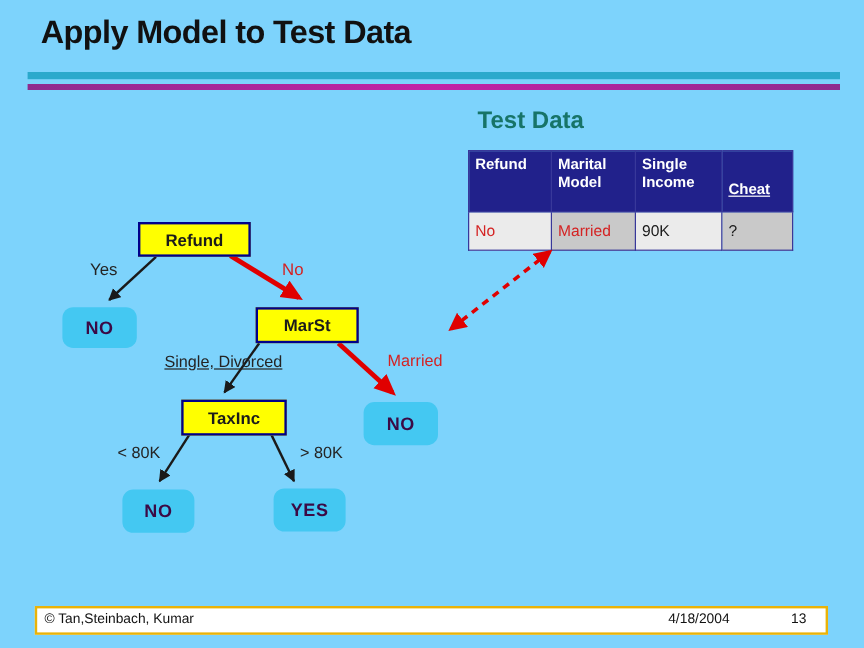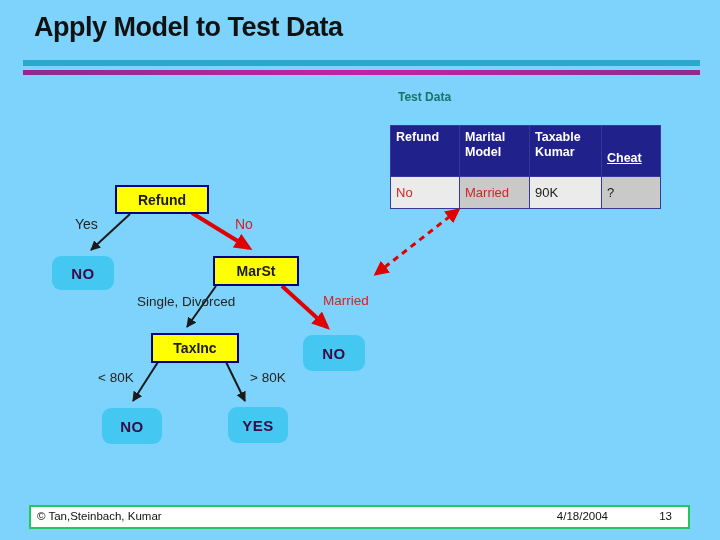--- a/index.html
+++ b/index.html
@@ -11,21 +11,21 @@
   .title{
     position:absolute; left:34px; top:12px; margin:0;
     font-size:27px; font-weight:bold; color:var(--title-text,#111);
     letter-spacing:-0.5px;
   }
   .rule-teal{position:absolute; left:23px; top:60px; width:677px; height:6px;
     background:var(--rule-teal,#2BA9CC);}
   .rule-magenta{position:absolute; left:23px; top:70px; width:677px; height:5px;
     background:linear-gradient(to right,#8E2B8E,var(--rule-magenta,#C322A6),#8E2B8E);}
   .section-label{
-    position:absolute; left:398px; top:90px; font-size:12px; font-weight:bold;
+    position:absolute; left:398px; top:90px; font-size:20px; font-weight:bold;
     color:var(--section-label,#177468);
   }
   
   .test-table{position:absolute; left:390px; top:125px; border-collapse:collapse;
     font-size:13px;}
   .test-table th,.test-table td{border:1px solid #38389A; text-align:left;}
   .test-table th{
     background:var(--table-header-bg,#21218B); color:var(--table-header-text,#fff);
     font-size:12.5px; line-height:1.18; font-weight:bold;
     vertical-align:top; padding:4px 3px 2px 5px; height:36px;
@@ -40,21 +40,21 @@
     font-weight:bold;}
   .node-yellow{background:var(--node-yellow,#FF0); border:2px solid var(--node-border,#00008B);
     font-size:14px; color:#1b1b1b;}
   .node-cyan{background:var(--node-cyan,#44C8F2); border-radius:9px; font-size:15px;
     color:var(--leaf-text,#3B0A45); letter-spacing:0.5px;}
   .edge-label{position:absolute; font-size:13.5px; color:#242424;}
   .edge-label.red{color:var(--value-red,#D42323);}
   .arrows{position:absolute; left:0; top:0; width:720px; height:540px; pointer-events:none;}
   
   .footer{position:absolute; left:29px; top:505px; width:657px; height:20px;
-    border:2px solid #22c55e; background:#fff; font-size:11.5px; color:#111;}
+    border:2px solid #eab308; background:#fff; font-size:11.5px; color:#111;}
   .footer span{position:absolute; top:3px; white-space:nowrap;}
   .footer .f-left{left:6px;}
   .footer .f-center{left:216px;}
   .footer .f-date{right:80px;}
   .footer .f-page{right:16px;}
 </style>
 </head>
 <body>
 
 <div class="slide">
@@ -63,21 +63,21 @@
   <div class="rule-teal"></div>
   <div class="rule-magenta"></div>
 
   <div class="section-label">Test Data</div>
 
   <table class="test-table">
     <tbody>
         <tr>
       <th style="width:60px">Refund</th>
       <th style="width:61px">Marital Model</th>
-      <th style="width:63px">Taxable Kumar</th>
+      <th style="width:63px">Single Income</th>
       <th style="width:50px" class="low">Cheat</th>
     </tr>
     <tr>
       <td class="cell-light red-text">No</td>
       <td class="cell-dark red-text">Married</td>
       <td class="cell-light">90K</td>
       <td class="cell-dark">?</td>
     </tr>
   </tbody>
     </table>
@@ -109,21 +109,21 @@
   <div class="node node-yellow" style="left:115px; top:185px; width:90px; height:25px;">Refund</div>
   <div class="node node-cyan" style="left:52px; top:256px; width:62px; height:34px;">NO</div>
   <div class="node node-yellow" style="left:213px; top:256px; width:82px; height:26px;">MarSt</div>
   <div class="node node-yellow" style="left:151px; top:333px; width:84px; height:26px;">TaxInc</div>
   <div class="node node-cyan" style="left:303px; top:335px; width:62px; height:36px;">NO</div>
   <div class="node node-cyan" style="left:102px; top:408px; width:60px; height:36px;">NO</div>
   <div class="node node-cyan" style="left:228px; top:407px; width:60px; height:36px;">YES</div>
 
   <div class="edge-label" style="left:75px; top:216px; font-size:14px;">Yes</div>
   <div class="edge-label red" style="left:235px; top:216px; font-size:14px;">No</div>
-  <div class="edge-label" style="left:137px; top:294px;">Single, Divorced</div>
+  <div class="edge-label" style="left:137px; top:294px;text-decoration:underline;">Single, Divorced</div>
   <div class="edge-label red" style="left:323px; top:293px;">Married</div>
   <div class="edge-label" style="left:98px; top:370px;">&lt; 80K</div>
   <div class="edge-label" style="left:250px; top:370px;">&gt; 80K</div>
 
   <div class="footer">
     <span class="f-left">© Tan,Steinbach, Kumar</span>
     <span class="f-date">4/18/2004</span>
     <span class="f-page">13</span>
   </div>
 

